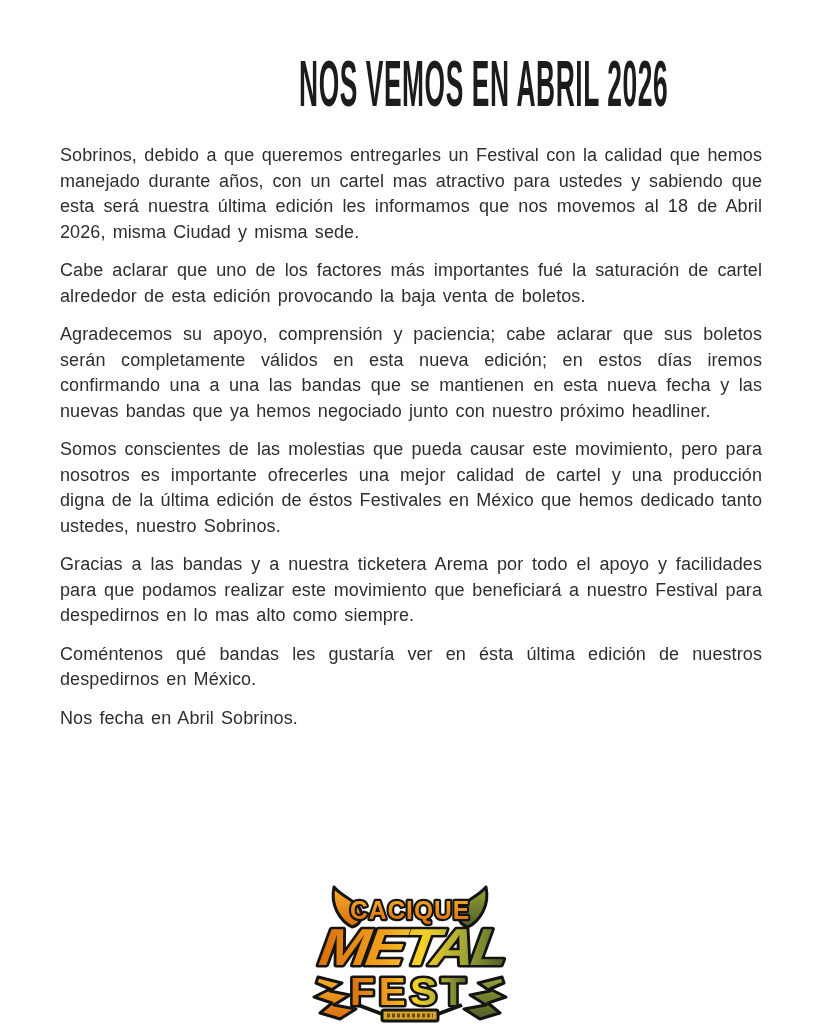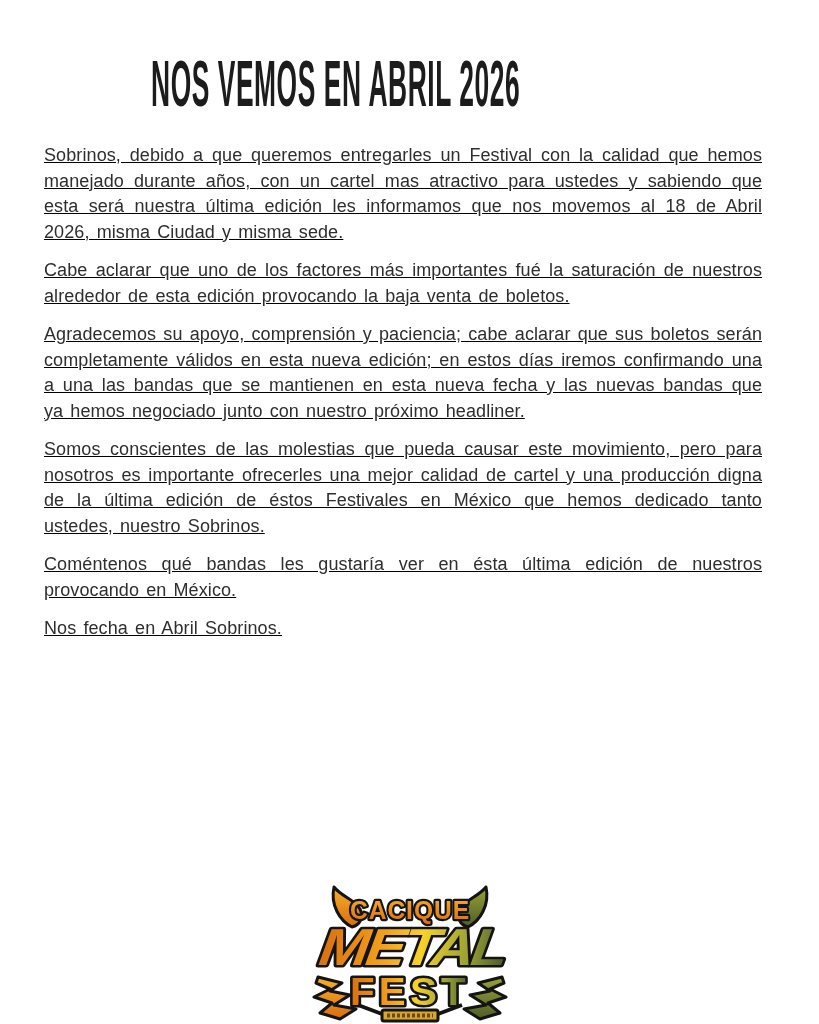--- a/index.html
+++ b/index.html
@@ -7,40 +7,39 @@
     position: relative;
     width: 819px;
     height: 1024px;
     background: #ffffff;
     overflow: hidden;
     font-family: "Liberation Sans", sans-serif;
   }
   .title-wrap {
     margin: 0;
     padding-top: 52px;
-    text-align: left;
+    text-align: right;
   }
   .title-text {
     display: inline-block;
     font-family: "Liberation Sans", sans-serif;
     font-weight: 700;
     font-size: 48px;
     line-height: 1;
     color: #1c1c1c;
     letter-spacing: 1px;
     white-space: nowrap;
     transform: scale(0.55, 1.35);
     transform-origin: center top;
   }
   .body-text {
     position: absolute;
-    left: 44px;
+    left: 60px;
     right: 57px;
     top: 143px;
-    text-decoration: underline;
   }
   .para {
     margin: 0 0 13px 0;
     font-size: 18px;
     line-height: 25.5px;
     color: #2e2e2e;
     text-align: justify;
     word-spacing: 2px;
     letter-spacing: 0.1px;
   }
@@ -61,24 +60,25 @@
 </style>
 </head>
 <body>
 
 <div class="page">
 
   <h1 class="title-wrap"><span class="title-text">NOS VEMOS EN ABRIL 2026</span></h1>
 
   <main class="body-text">
       <p class="para">Sobrinos, debido a que queremos entregarles un Festival con la calidad que hemos manejado durante años, con un cartel mas atractivo para ustedes y sabiendo que esta será nuestra última edición les informamos que nos movemos al 18 de Abril 2026, misma Ciudad y misma sede.</p>
-      <p class="para">Cabe aclarar que uno de los factores más importantes fué la saturación de nuestros alrededor de esta edición provocando la baja venta de boletos.</p>
+      <p class="para">Cabe aclarar que uno de los factores más importantes fué la saturación de cartel alrededor de esta edición provocando la baja venta de boletos.</p>
       <p class="para">Agradecemos su apoyo, comprensión y paciencia; cabe aclarar que sus boletos serán completamente válidos en esta nueva edición; en estos días iremos confirmando una a una las bandas que se mantienen en esta nueva fecha y las nuevas bandas que ya hemos negociado junto con nuestro próximo headliner.</p>
       <p class="para">Somos conscientes de las molestias que pueda causar este movimiento, pero para nosotros es importante ofrecerles una mejor calidad de cartel y una producción digna de la última edición de éstos Festivales en México que hemos dedicado tanto ustedes, nuestro Sobrinos.</p>
-      <p class="para">Coméntenos qué bandas les gustaría ver en ésta última edición de nuestros provocando en México.</p>
+      <p class="para">Gracias a las bandas y a nuestra ticketera Arema por todo el apoyo y facilidades para que podamos realizar este movimiento que beneficiará a nuestro Festival para despedirnos en lo mas alto como siempre.</p>
+      <p class="para">Coméntenos qué bandas les gustaría ver en ésta última edición de nuestros despedirnos en México.</p>
       <p class="para">Nos fecha en Abril Sobrinos.</p>
     </main>
 
   <figure class="logo">
     <svg viewBox="0 0 240 160" xmlns="http://www.w3.org/2000/svg">
       <defs>
         <linearGradient id="gradFire" x1="0" y1="0" x2="0" y2="1">
           <stop offset="0" stop-color="#f7b028"></stop>
           <stop offset="1" stop-color="#d96d10"></stop>
         </linearGradient>

